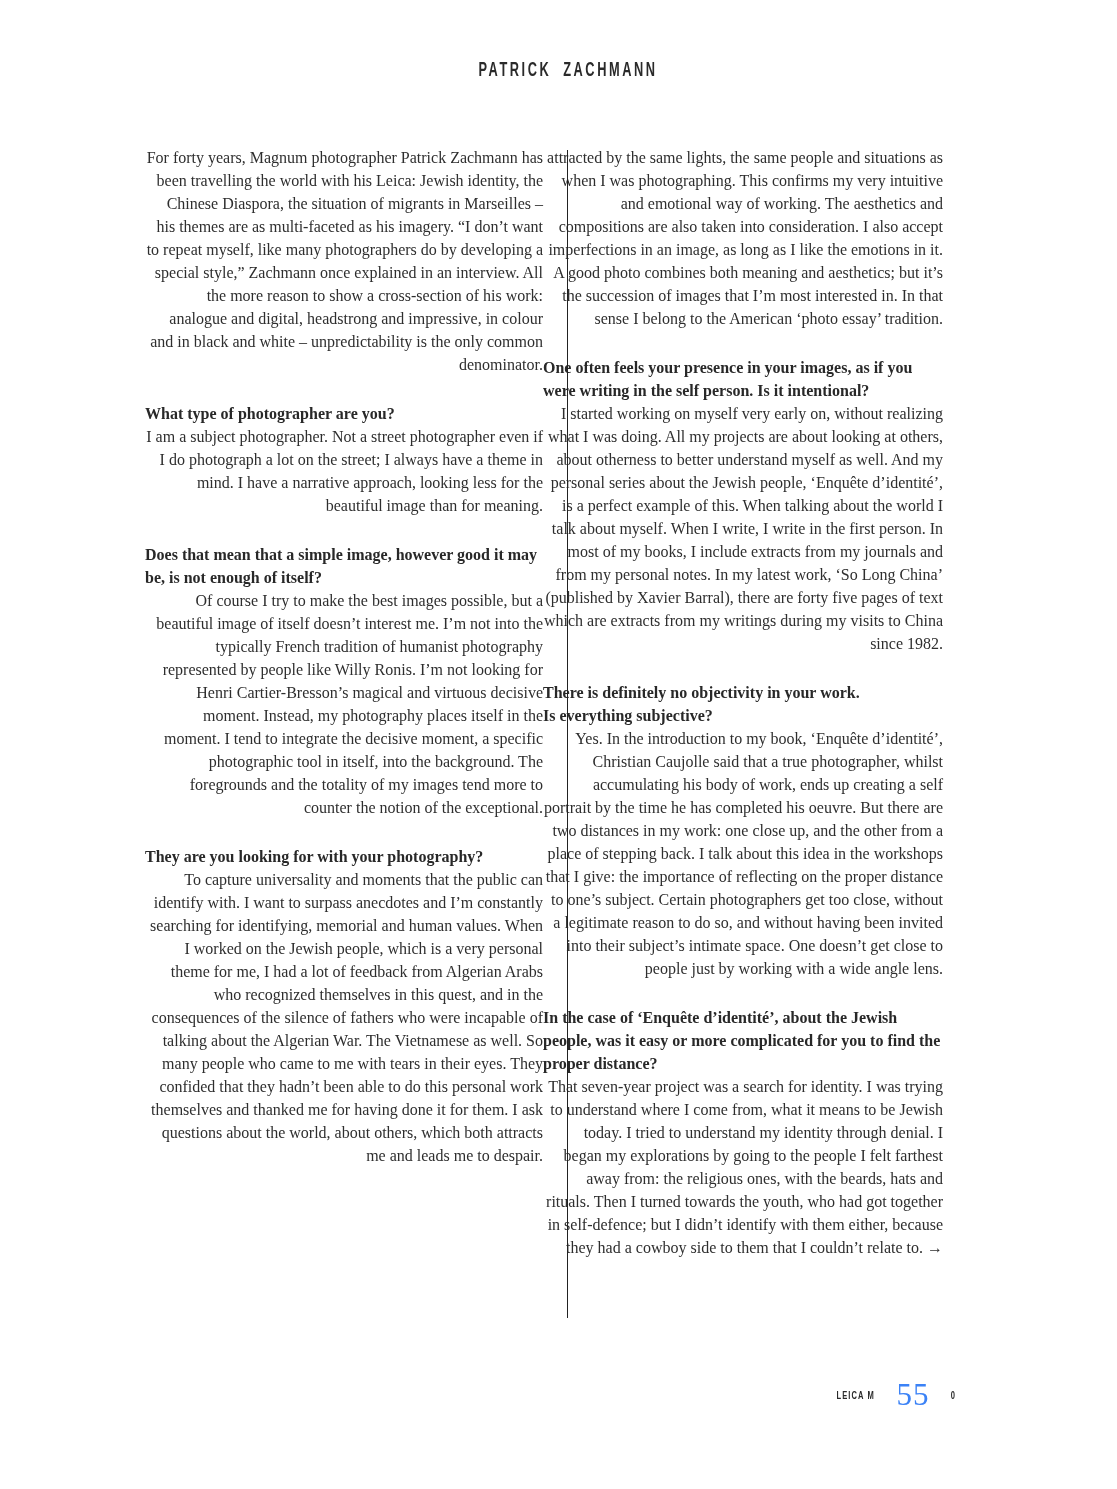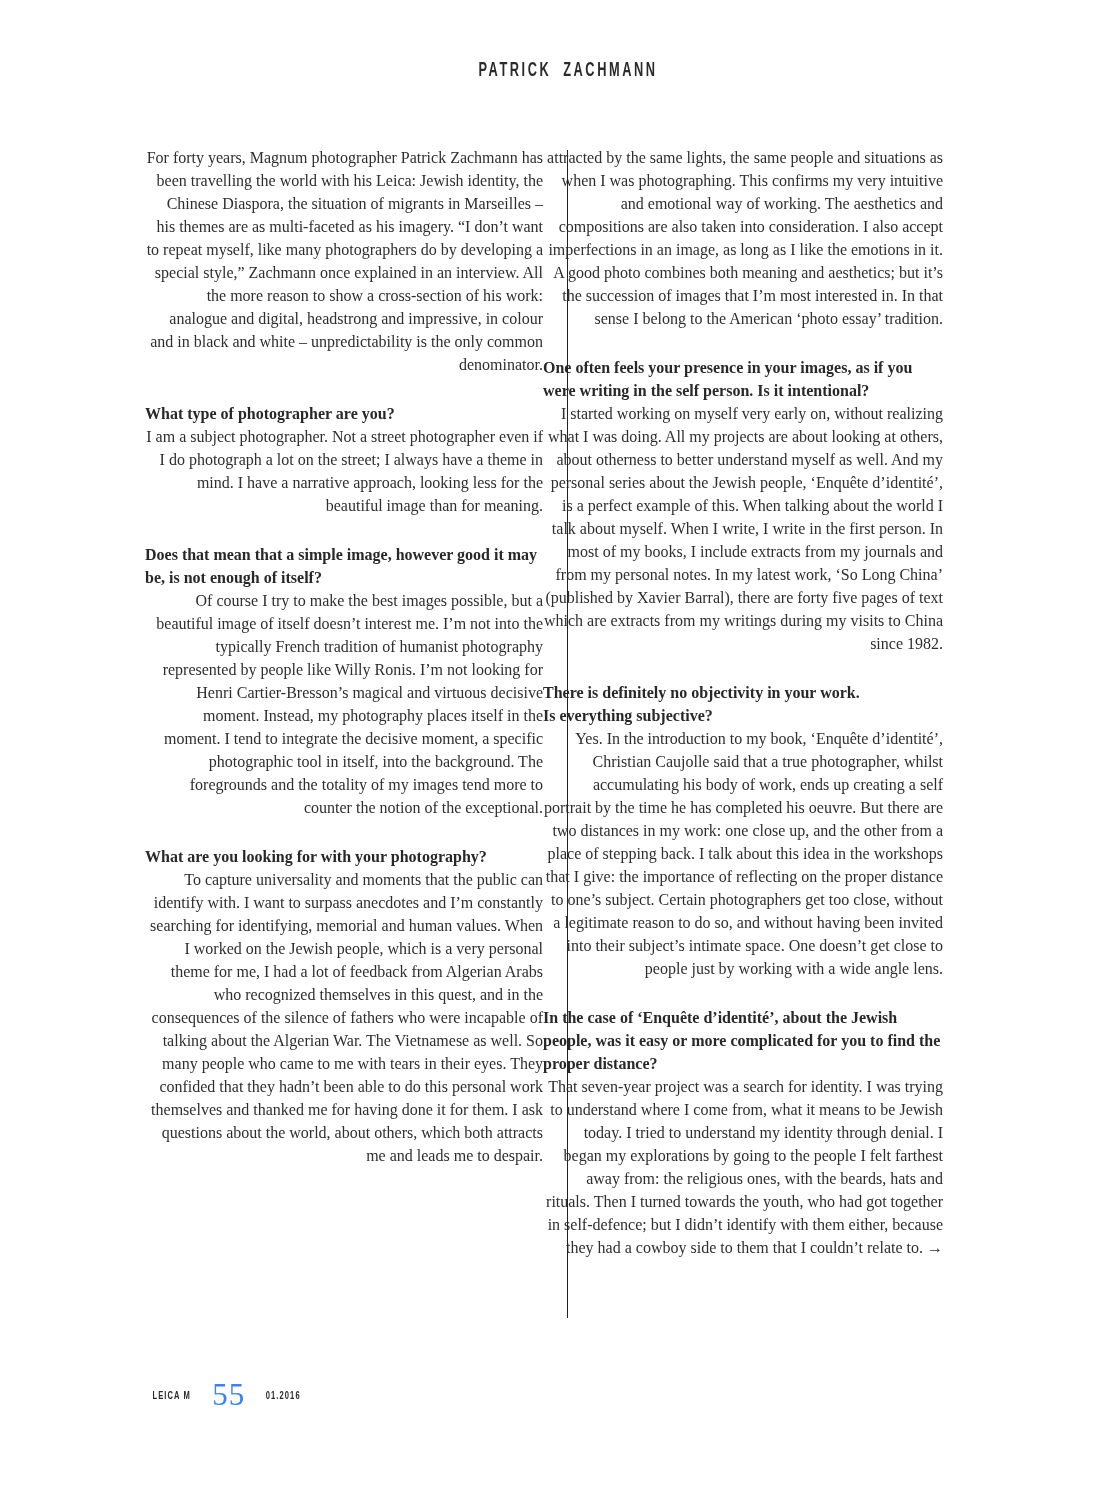--- a/index.html
+++ b/index.html
@@ -50,21 +50,21 @@
   .columns p:last-child { margin-bottom:0; }
   .divider {
     position:absolute;
     left:567px; top:150px;
     width:1px; height:1168px;
     background:#222222;
   }
   
   .footer {
     position:absolute; left:145px; top:1379px; width:847px;
-    display:flex; align-items:center; justify-content:flex-start;
+    display:flex; align-items:center; justify-content:flex-end;
   }
   .footer-label {
     font-family:"Liberation Sans", sans-serif;
     font-weight:700;
     font-size:10.5px;
     letter-spacing:1.5px;
     color:#2a2a2a;
     transform:scaleX(0.72);
     transform-origin:center;
     white-space:nowrap;
@@ -87,21 +87,21 @@
     <div class="header-title">PATRICK ZACHMANN</div>
   </div>
 
   <div class="columns">
     <div class="col col-left">
         <p class="intro">For forty years, Magnum photographer Patrick Zachmann has been travelling the world with his Leica: Jewish identity, the Chinese Diaspora, the situation of migrants in Marseilles – his themes are as multi-faceted as his imagery. “I don’t want to repeat myself, like many photographers do by developing a special style,” Zachmann once explained in an interview. All the more reason to show a cross-section of his work: analogue and digital, headstrong and impressive, in colour and in black and white – unpredictability is the only common denominator.</p>
         <p class="question">What type of photographer are you?</p>
         <p class="answer">I am a subject photographer. Not a street photographer even if I do photograph a lot on the street; I always have a theme in mind. I have a narrative approach, looking less for the beautiful image than for meaning.</p>
         <p class="question">Does that mean that a simple image, however good it may be, is not enough of itself?</p>
         <p class="answer">Of course I try to make the best images possible, but a beautiful image of itself doesn’t interest me. I’m not into the typically French tradition of humanist photography represented by people like Willy Ronis. I’m not looking for Henri Cartier-Bresson’s magical and virtuous decisive moment. Instead, my photography places itself in the moment. I tend to integrate the decisive moment, a specific photographic tool in itself, into the background. The foregrounds and the totality of my images tend more to counter the notion of the exceptional.</p>
-        <p class="question">What are you looking for with your photography?</p>
+        <p class="question">They are you looking for with your photography?</p>
         <p class="answer">To capture universality and moments that the public can identify with. I want to surpass anecdotes and I’m constantly searching for identifying, memorial and human values. When I worked on the Jewish people, which is a very personal theme for me, I had a lot of feedback from Algerian Arabs who recognized themselves in this quest, and in the consequences of the silence of fathers who were incapable of talking about the Algerian War. The Vietnamese as well. So many people who came to me with tears in their eyes. They confided that they hadn’t been able to do this personal work themselves and thanked me for having done it for them. I ask questions about the world, about others, which both attracts me and leads me to despair.</p>
       </div>
     <div class="col col-right">
         <p class="answer">attracted by the same lights, the same people and situations as when I was photographing. This confirms my very intuitive and emotional way of working. The aesthetics and compositions are also taken into consideration. I also accept imperfections in an image, as long as I like the emotions in it. A good photo combines both meaning and aesthetics; but it’s the succession of images that I’m most interested in. In that sense I belong to the American ‘photo essay’ tradition.</p>
         <p class="question">One often feels your presence in your images, as if you were writing in the self person. Is it intentional?</p>
         <p class="answer">I started working on myself very early on, without realizing what I was doing. All my projects are about looking at others, about otherness to better understand myself as well. And my personal series about the Jewish people, ‘Enquête d’identité’, is a perfect example of this. When talking about the world I talk about myself. When I write, I write in the first person. In most of my books, I include extracts from my journals and from my personal notes. In my latest work, ‘So Long China’ (published by Xavier Barral), there are forty five pages of text which are extracts from my writings during my visits to China since 1982.</p>
         <p class="question">There is definitely no objectivity in your work.
 Is everything subjective?</p>
         <p class="answer">Yes. In the introduction to my book, ‘Enquête d’identité’, Christian Caujolle said that a true photographer, whilst accumulating his body of work, ends up creating a self portrait by the time he has completed his oeuvre. But there are two distances in my work: one close up, and the other from a place of stepping back. I talk about this idea in the workshops that I give: the importance of reflecting on the proper distance to one’s subject. Certain photographers get too close, without a legitimate reason to do so, and without having been invited into their subject’s intimate space. One doesn’t get close to people just by working with a wide angle lens.</p>
         <p class="question">In the case of ‘Enquête d’identité’, about the Jewish people, was it easy or more complicated for you to find the proper distance?</p>

